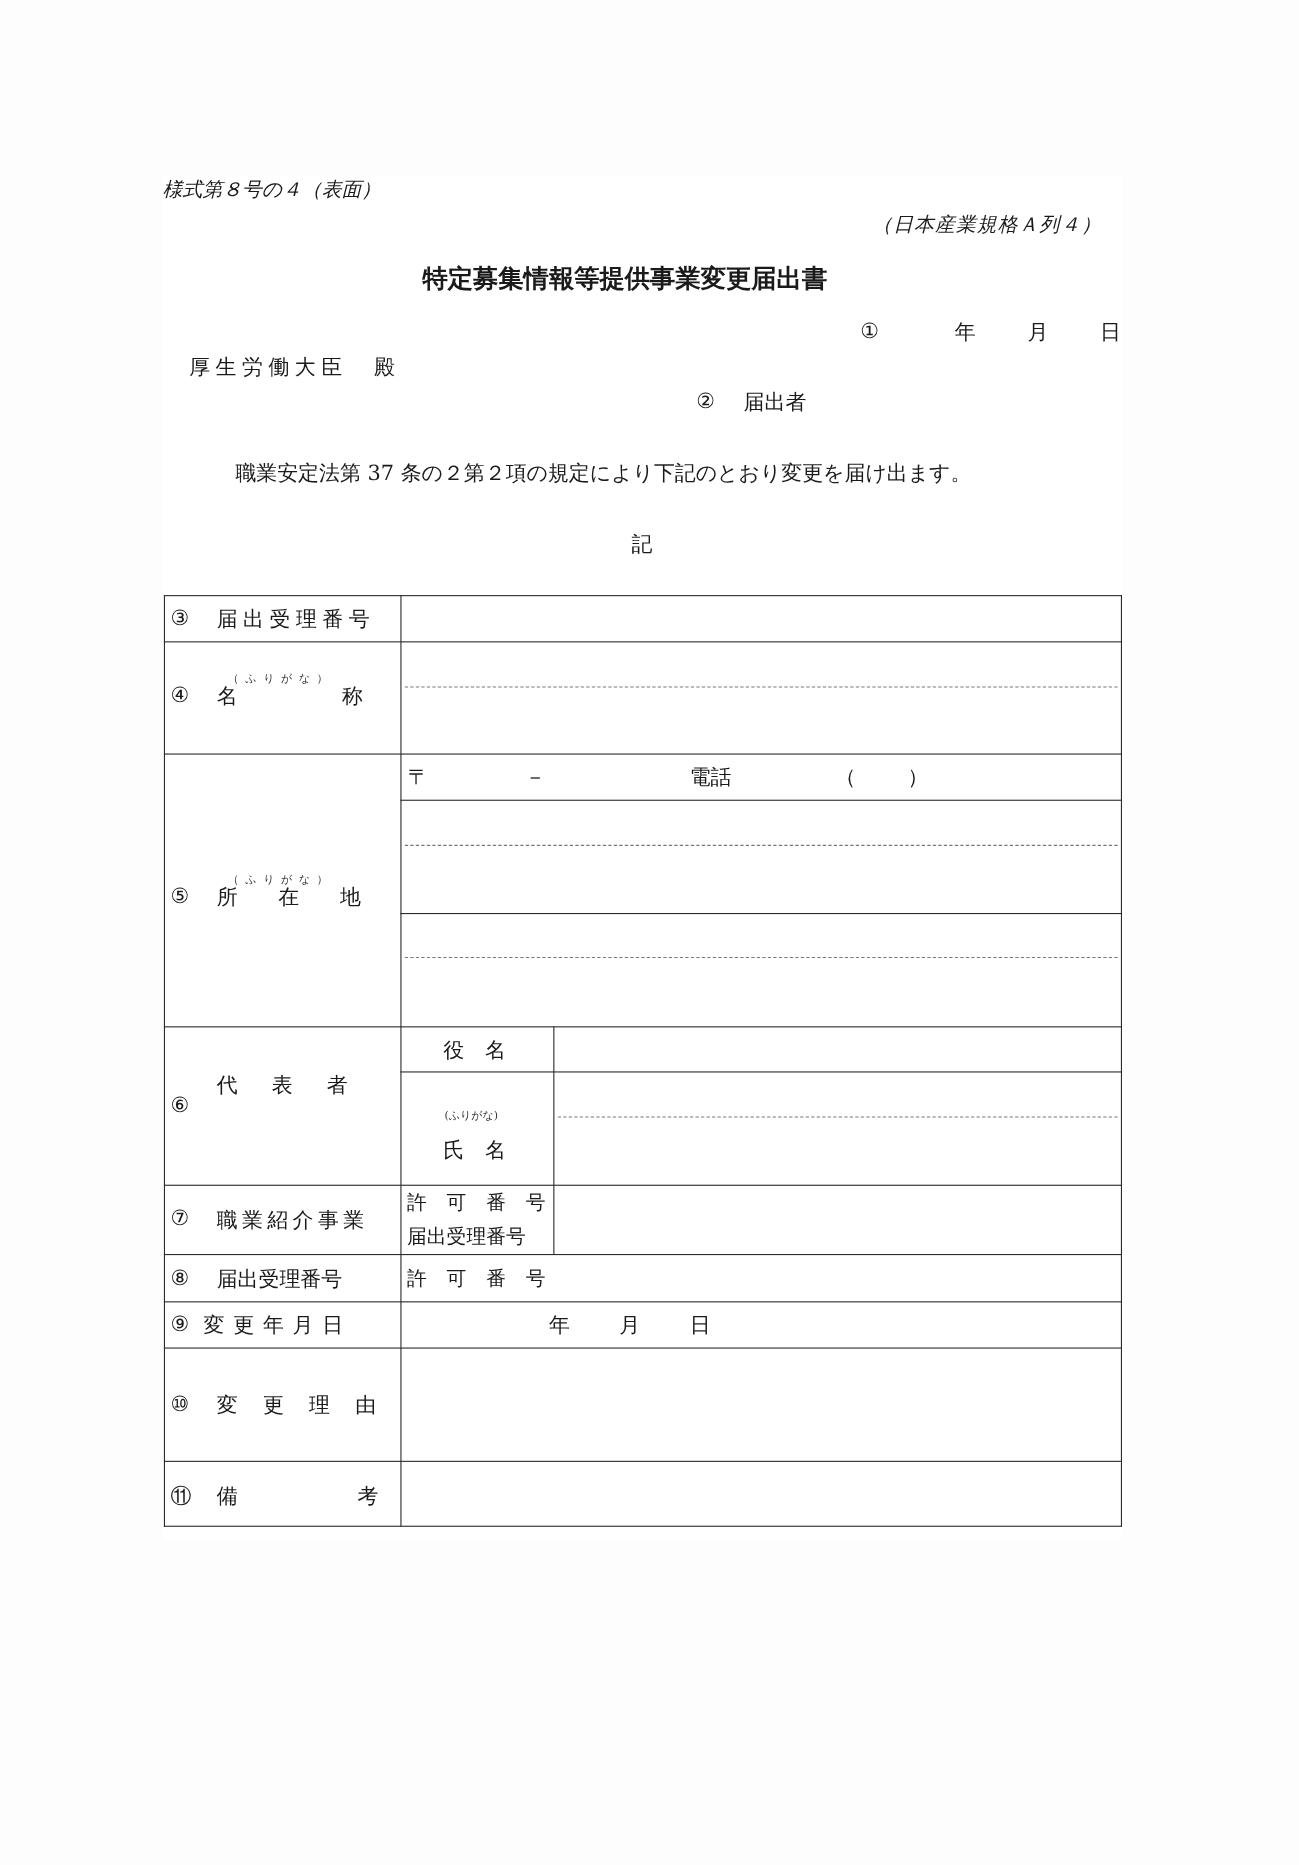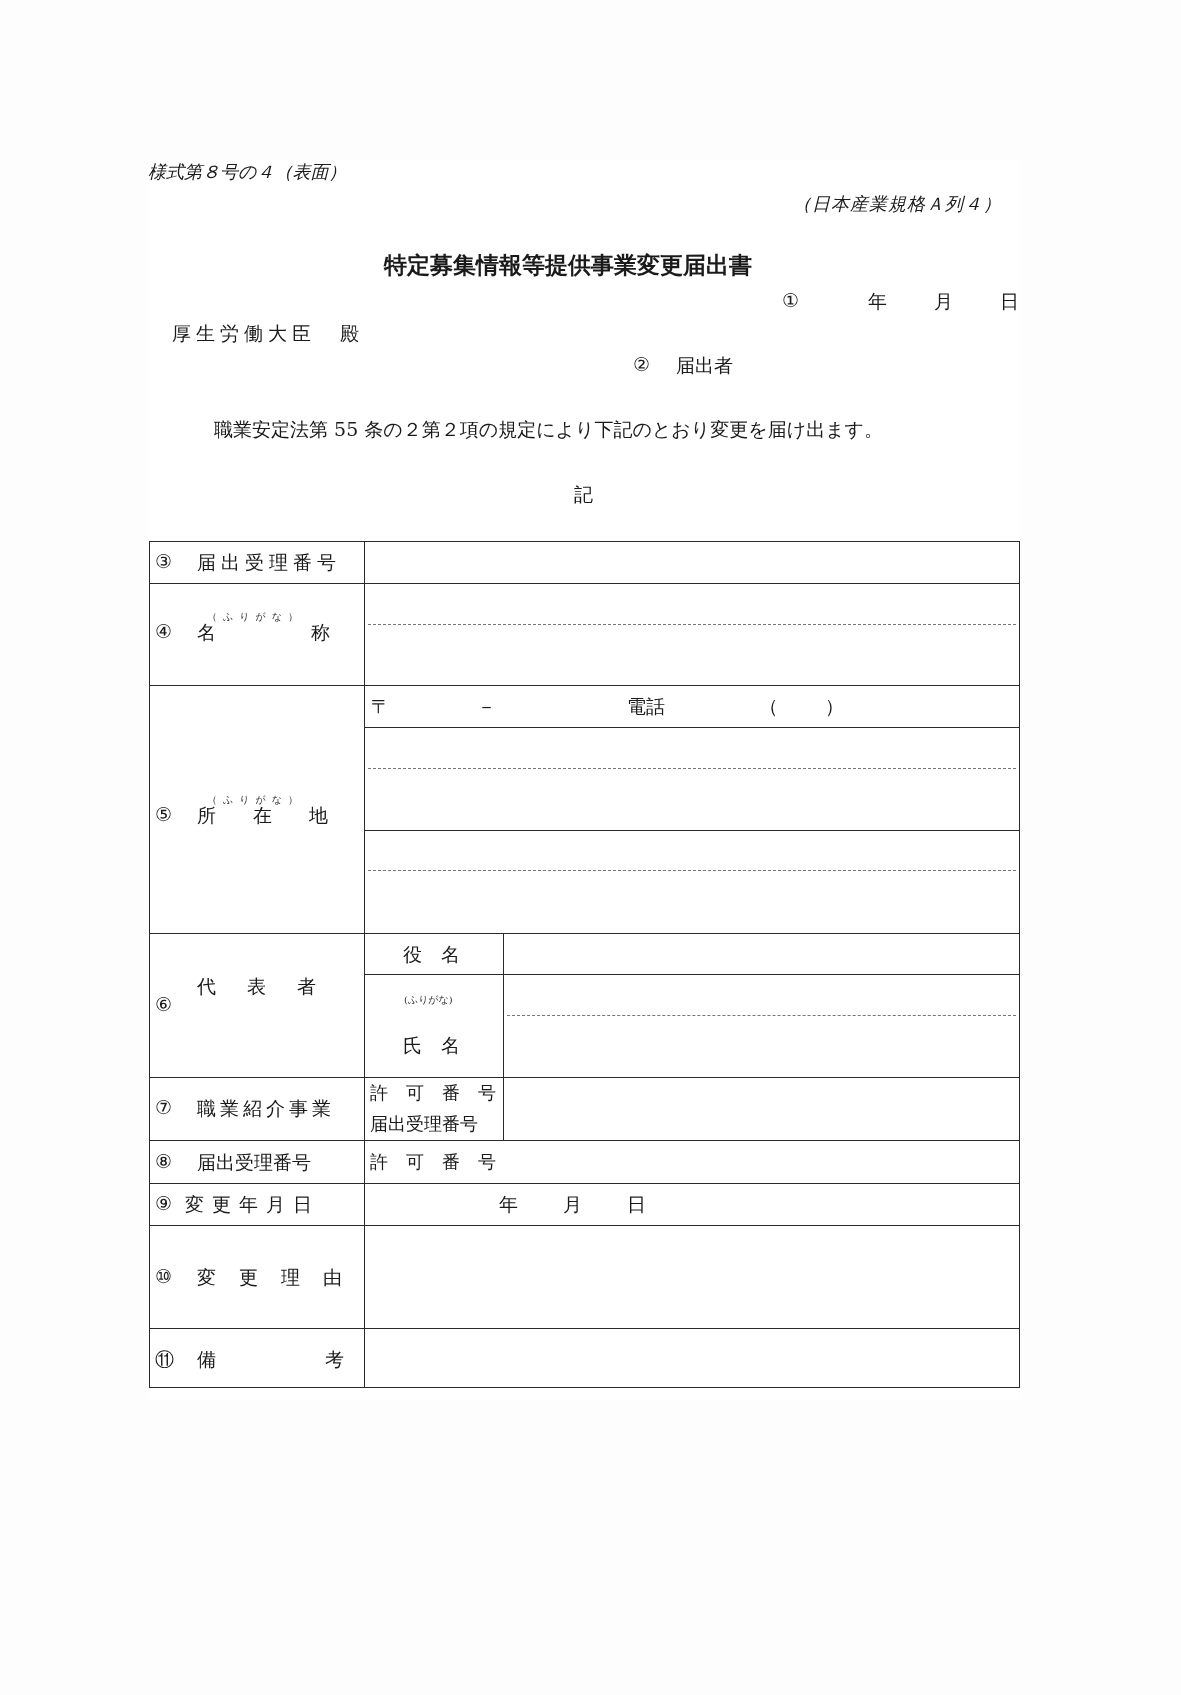--- a/index.html
+++ b/index.html
@@ -32,37 +32,37 @@
   .furi-s { position: absolute; font-size: 10px; white-space: nowrap; color:#333; }
   .field { position: absolute; background: transparent; }
 </style>
 </head>
 <body>
 
 <div class="page"></div>
 
 <div class="abs t18" style="left:148px; top:160px;">様式第８号の４（表面）</div>
 <div class="abs t18" style="left:793px; top:192px; letter-spacing:1px;">（日本産業規格Ａ列４）</div>
-<div class="abs title" style="left:384px; top:250px;">特定募集情報等提供事業変更届出書</div>
+<div class="abs title" style="left:384px; top:238px;">特定募集情報等提供事業変更届出書</div>
 
 <div>
   <span class="abs t19" style="left:782px; top:289px;">①</span>
   <span class="abs t19" style="left:868px; top:289px;">年</span>
   <span class="abs t19" style="left:934px; top:289px;">月</span>
   <span class="abs t19" style="left:1000px; top:289px;">日</span>
 </div>
 
 <div class="abs t19 ltr" style="left:172px; top:321px;">厚生労働大臣　殿</div>
 
 <div>
   <span class="abs t19" style="left:633px; top:353px;">②</span>
   <span class="abs t19" style="left:676px; top:353px;">届出者</span>
 </div>
 
-<div class="abs t19" style="left:214px; top:417px;">職業安定法第 55 条の２第２項の規定により下記のとおり変更を届け出ます。</div>
+<div class="abs t19" style="left:214px; top:417px;">職業安定法第 37 条の２第２項の規定により下記のとおり変更を届け出ます。</div>
 <div class="abs t19" style="left:574px; top:482px;">記</div>
 
 <div class="tbl">
 
   <div class="hl" style="left:0; top:0; width:871px;"></div>
   <div class="hl" style="left:0; top:846px; width:871px;"></div>
   <div class="vl" style="left:0; top:0; height:847px;"></div>
   <div class="vl" style="left:870px; top:0; height:847px;"></div>
 
   <div class="vl" style="left:215px; top:0; height:847px;"></div>
@@ -123,21 +123,21 @@
     <div class="field" style="left:218px; top:230px; width:650px; height:57px;"></div>
     <div class="field" style="left:218px; top:292px; width:650px; height:36px;"></div>
     <div class="field" style="left:218px; top:332px; width:650px; height:58px;"></div>
   </div>
 
   <div>
     <span class="cell-label" style="left:6px; top:452px;">⑥</span>
     <span class="cell-label" style="left:48px; top:433px; letter-spacing:6px;">代　表　者</span>
     <span class="cell-label" style="left:254px; top:401px;">役　名</span>
     <div class="field" style="left:357px; top:395px; width:511px; height:37px;"></div>
-    <span class="furi-s" style="left:255px; top:452px;">(ふりがな)</span>
+    <span class="furi-s" style="left:255px; top:466px;">(ふりがな)</span>
     <span class="cell-label" style="left:254px; top:492px;">氏　名</span>
     <div class="field" style="left:357px; top:436px; width:511px; height:37px;"></div>
     <div class="field" style="left:357px; top:477px; width:511px; height:58px;"></div>
   </div>
 
   <div>
     <span class="cell-label" style="left:6px; top:555px;">⑦</span>
     <span class="cell-label" style="left:48px; top:555px; letter-spacing:4px;text-align:right;">職業紹介事業</span>
     <span class="cell-label" style="left:221px; top:540px; font-size:18px;">許　可　番　号</span>
     <span class="cell-label" style="left:221px; top:571px; font-size:18px;">届出受理番号</span>

